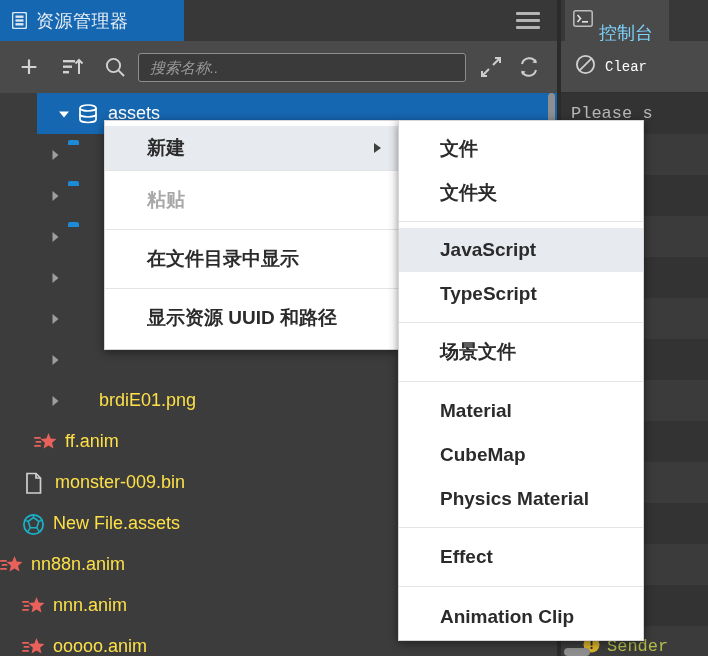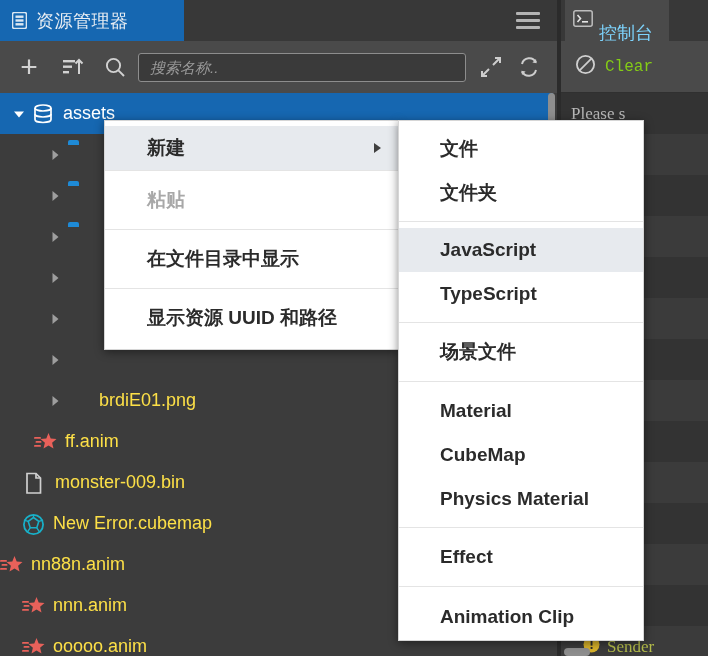--- a/index.html
+++ b/index.html
@@ -38,23 +38,23 @@
   .folder:before{content:"";position:absolute;left:0;top:-4px;width:11px;height:5px;background:#1e8ad6;border-radius:2px 2px 0 0;}
   .png-thumb{width:24px;height:24px;border-radius:1px;background:linear-gradient(135deg,#6e0a0a 0%,#e01b0f 45%,#f21d0d 70%,#8fc020 100%);}
   .scrollbar-v{position:absolute;right:2px;top:0;width:7px;height:150px;background:#8e8e8e;border-radius:4px;}
 
   
   .panel-console{position:absolute;left:561px;top:0;width:147px;height:656px;background:#3c3c3c;overflow:hidden;}
   .c-tabbar{position:absolute;left:0;top:0;width:147px;height:41px;background:#383838;border-bottom:1px solid #2b2b2b;}
   .c-tab{position:absolute;left:4px;top:0;width:104px;height:41px;background:#4a4a4a;display:flex;align-items:center;padding-left:8px;box-sizing:border-box;}
   .c-tab-label{color:#7dd3fc;font-size:18px;margin-left:6px;margin-top:24px;}
   .c-toolbar{position:absolute;left:0;top:41px;width:147px;height:52px;background:#4a4a4a;border-bottom:1px solid #303030;display:flex;align-items:center;padding-left:14px;box-sizing:border-box;}
-  .clear-label{color:#84cc16;font-size:16px;margin-left:9px;font-family:"Liberation Mono","DejaVu Sans Mono",monospace;}
+  .clear-label{color:#ffffff;font-size:14px;margin-left:9px;font-family:"Liberation Mono","DejaVu Sans Mono",monospace;}
   .c-log{position:absolute;left:0;top:93px;width:147px;bottom:0;background:#333333;overflow:hidden;}
-  .logline{position:absolute;left:0;width:147px;height:41px;display:flex;align-items:center;padding-left:6px;box-sizing:border-box;font-family:Liberation Serif, serif;font-size:17px;white-space:nowrap;}
+  .logline{position:absolute;left:0;width:147px;height:41px;display:flex;align-items:center;padding-left:6px;box-sizing:border-box;font-family:Liberation Mono, monospace;font-size:17px;white-space:nowrap;}
   .lg-even{background:#333333;}
   .lg-odd{background:#3b3b3b;}
   .warn{color:#b5bd4a;}
   .err{color:#e06c6c;}
   .info{color:#b9b9b9;}
   .c-scroll{position:absolute;left:3px;bottom:0;width:26px;height:8px;background:#8e8e8e;border-radius:4px;}
 
   
   .ctxmenu{position:absolute;background:#ffffff;box-shadow:0 2px 9px rgba(0,0,0,.45);border:1px solid #d6d6d6;box-sizing:border-box;font-weight:bold;}
   .menu-main{left:104px;top:120px;width:295px;height:230px;}
@@ -123,21 +123,21 @@
           <path d="M4 8 A7.5 7.5 0 0 1 18 6.5" stroke="#cdcdcd" stroke-width="2" fill="none"></path>
           <path d="M18 3 L18.6 7.2 L14.4 6.4 Z" fill="#cdcdcd"></path>
           <path d="M18 14 A7.5 7.5 0 0 1 4 15.5" stroke="#cdcdcd" stroke-width="2" fill="none"></path>
           <path d="M4 19 L3.4 14.8 L7.6 15.6 Z" fill="#cdcdcd"></path>
         </svg>
       </div>
     </div>
 
     <div class="tree">
 
-      <div class="row selected" style="top:0px;padding-left:12px;">
+      <div class="row selected" style="top:0px;padding-left:20px;margin-left:37px;">
         <span class="arrow">
           <svg width="14" height="14" viewBox="0 0 14 14">
               <path d="M2 4.5 L12 4.5 L7 10.5 Z" fill="#ffffff"></path>
             </svg>
         </span>
         <span class="ico">
           <svg width="22" height="22" viewBox="0 0 22 22">
             <ellipse cx="11" cy="5" rx="8" ry="3" fill="none" stroke="#ffffff" stroke-width="1.7"></ellipse>
             <path d="M3 5 V11 A8 3 0 0 0 19 11 V5" fill="none" stroke="#ffffff" stroke-width="1.7"></path>
             <path d="M3 11 V16.5 A8 3 0 0 0 19 16.5 V11" fill="none" stroke="#ffffff" stroke-width="1.7"></path>
@@ -218,21 +218,21 @@
         <span class="row-label">monster-009.bin</span>
       </div>
       <div class="row" style="top:410px;padding-left:22px;">
         <span class="ico">
           <svg width="23" height="23" viewBox="0 0 23 23">
             <circle cx="11.5" cy="11.5" r="9.6" fill="none" stroke="#19b0c8" stroke-width="1.8"></circle>
             <path d="M11.5 4.5 L16.8 8.4 L14.8 14.8 L8.2 14.8 L6.2 8.4 Z" fill="none" stroke="#19b0c8" stroke-width="1.6"></path>
             <path d="M11.5 1.9 V4.5 M16.8 8.4 L21.1 7.1 M14.8 14.8 L18 19.7 M8.2 14.8 L5 19.7 M6.2 8.4 L1.9 7.1" stroke="#19b0c8" stroke-width="1.4"></path>
           </svg>
         </span>
-        <span class="row-label">New Error.cubemap</span>
+        <span class="row-label">New File.assets</span>
       </div>
       <div class="row" style="top:451px;">
         <span class="ico">
           <svg width="24" height="22" viewBox="0 0 24 22">
             <path d="M14.5 2 L16.7 7.4 L22.5 7.9 L18.1 11.8 L19.5 17.5 L14.5 14.4 L9.5 17.5 L10.9 11.8 L6.5 7.9 L12.3 7.4 Z" fill="#e8615a"></path>
             <rect x="0" y="6" width="7" height="1.8" rx="0.9" fill="#e8615a"></rect>
             <rect x="1.5" y="10" width="6" height="1.8" rx="0.9" fill="#e8615a"></rect>
             <rect x="0" y="14" width="7" height="1.8" rx="0.9" fill="#e8615a"></rect>
           </svg>
         </span>

